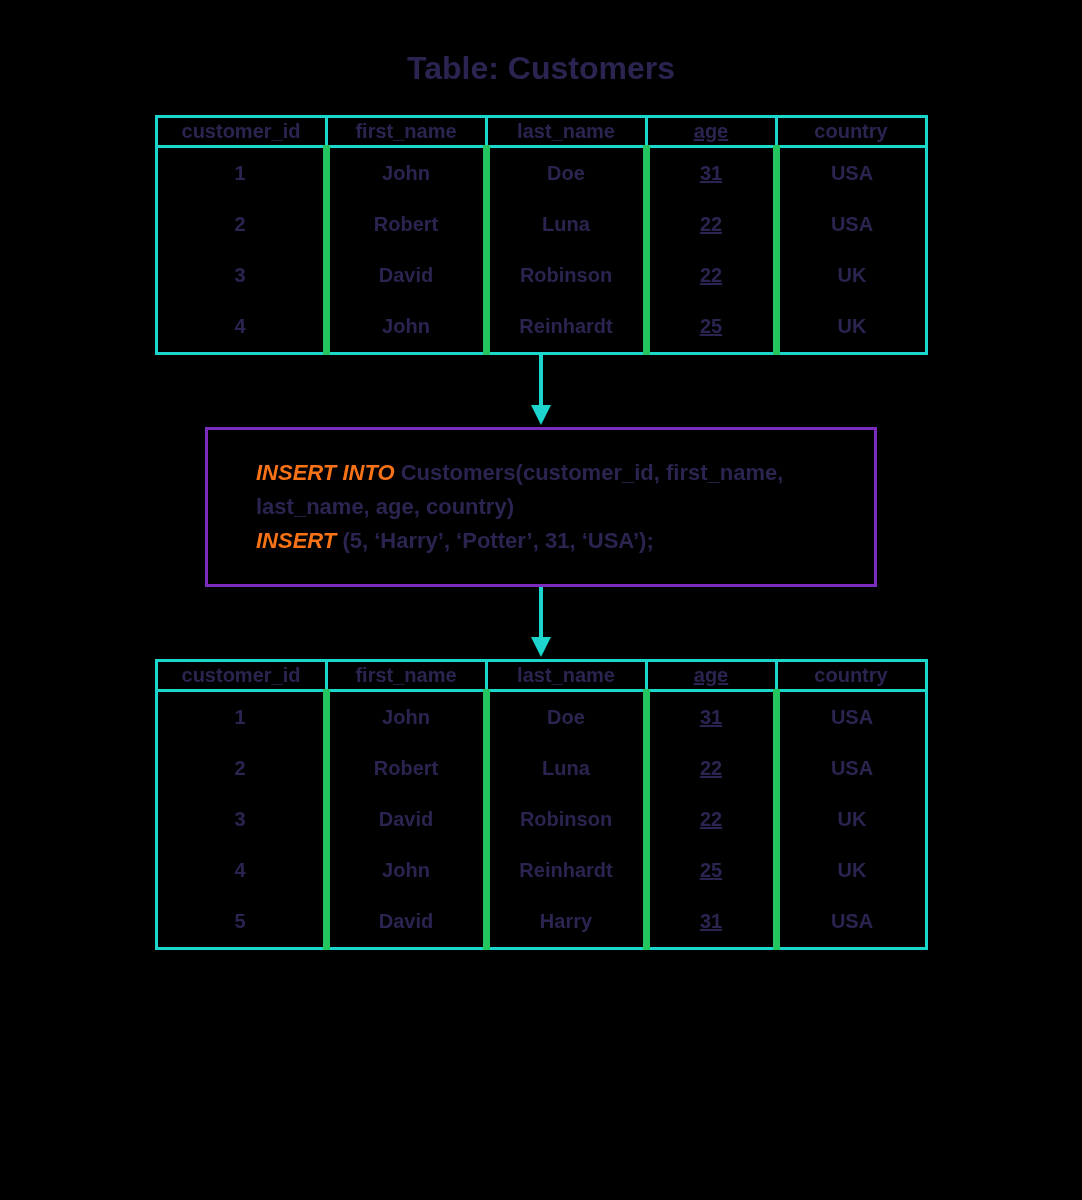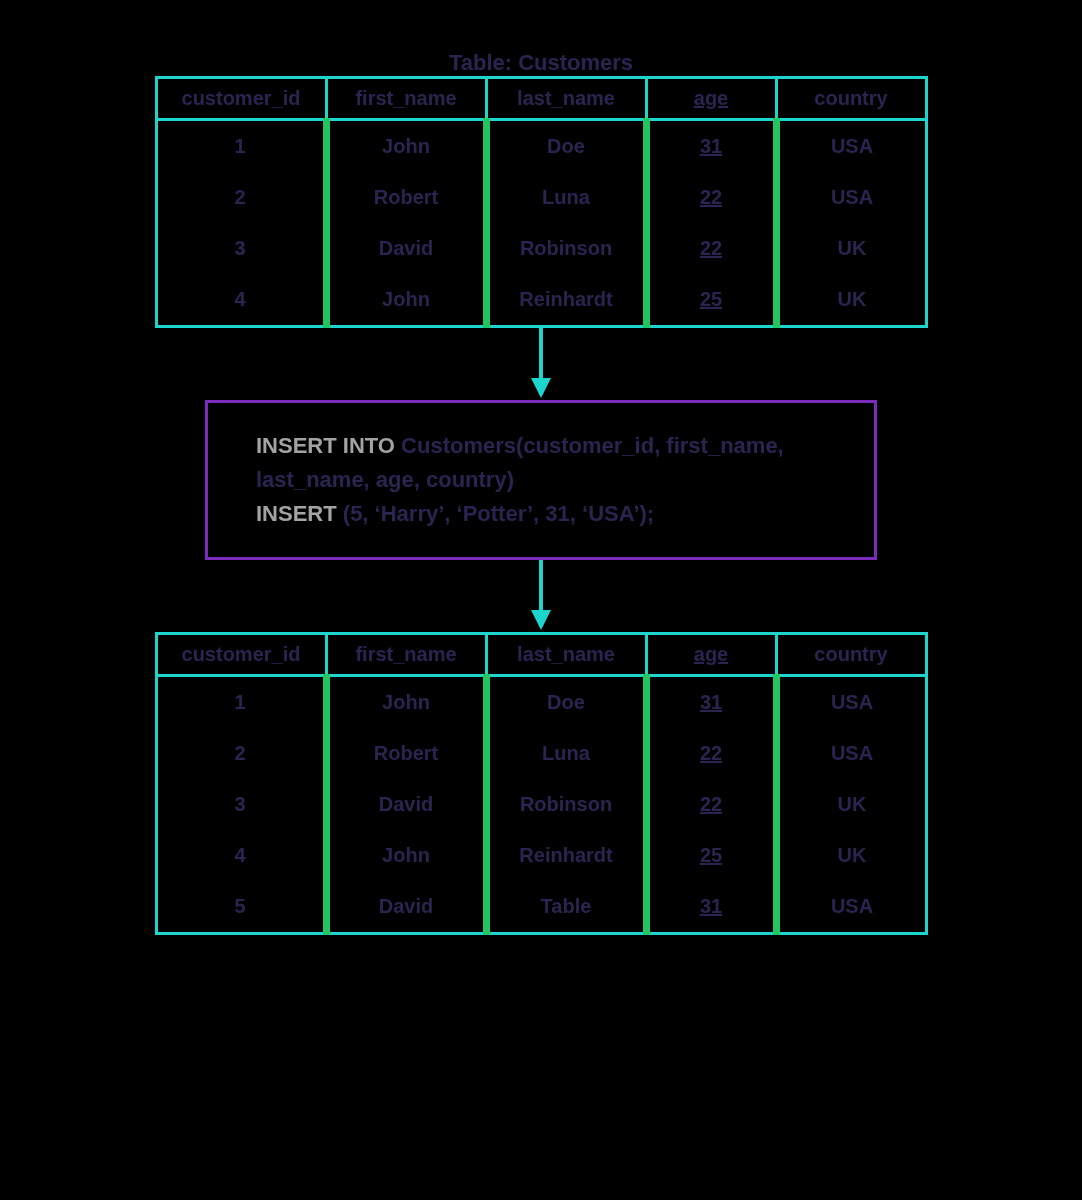--- a/index.html
+++ b/index.html
@@ -8,35 +8,36 @@
     width: 1082px;
     height: 1200px;
     font-family: -apple-system, BlinkMacSystemFont, "Segoe UI", Arial, sans-serif;
     display: flex;
     flex-direction: column;
     align-items: center;
     padding-top: 50px;
   }
   .title {
     color: #2A2550;
-    font-size: 22px;
+    font-size: 32px;
     font-weight: 700;
+    margin-bottom: 28px;
   }
   .data-table {
     border-collapse: collapse;
     border: 3px solid #1CD6CE;
   }
   .data-table th, .data-table td {
     color: #2A2550;
     text-align: center;
     font-size: 20px;
     font-weight: 600;
   }
   .data-table th {
-    padding: 8px 12px;
+    padding: 2px 12px;
     border-left: 3px solid #1CD6CE;
     border-right: 3px solid #1CD6CE;
     border-bottom: 3px solid #1CD6CE;
     font-weight: 600;
   }
   .data-table td {
     padding: 14px 12px;
     border-left: 7px solid #22c55e;
     border-right: 3px solid #1CD6CE;
   }
@@ -57,22 +58,23 @@
   .sql-box {
     border: 3px solid #7B2CBF;
     width: 672px;
     padding: 26px 40px 26px 48px;
     color: #2A2550;
     font-size: 22px;
     font-weight: 600;
     line-height: 1.55;
   }
   .kw {
-    color: #a3a3a3;
+    color: #f97316;
     font-weight: 800;
+    font-style: italic;
   }
 </style>
 </head>
 <body>
 
 <div class="title">Table: Customers</div>
 
 <table class="data-table">
   <thead>
     <tr>
@@ -169,18 +171,18 @@
       <tr>
         <td class="col-id">4</td>
         <td class="col-first">John</td>
         <td class="col-last">Reinhardt</td>
         <td class="col-age">25</td>
         <td class="col-cntry">UK</td>
       </tr>
       <tr>
         <td class="col-id">5</td>
         <td class="col-first">David</td>
-        <td class="col-last">Table</td>
+        <td class="col-last">Harry</td>
         <td class="col-age">31</td>
         <td class="col-cntry">USA</td>
       </tr>
     </tbody>
 </table>
 
 </body></html>

